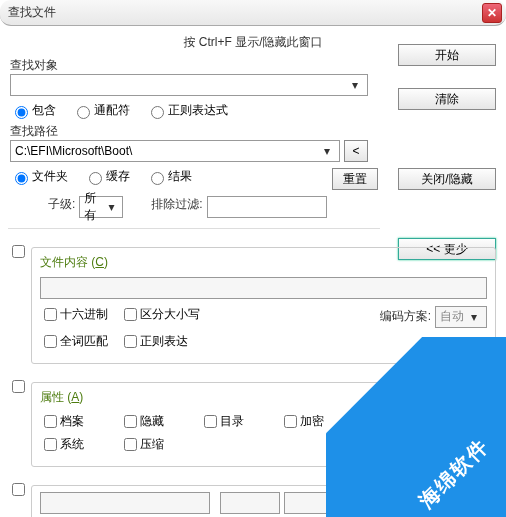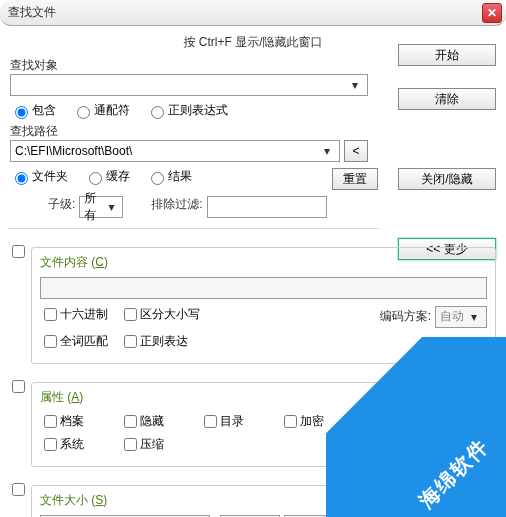--- a/index.html
+++ b/index.html
@@ -191,23 +191,20 @@
             <input type="checkbox" style="">
             <span>压缩</span>
           </label>
       </div>
     </div>
   </div>
 
   <div class="section-wrap">
     <input type="checkbox" style="">
     <div class="section" style="flex:1">
-      <div class="section-title">
-        <span>文件大小 (</span><span class="u">S</span><span>)</span>
-      </div>
       <div class="row">
         <div class="combo disabled-ctl" style="width:170px">
           
         </div>
         <span style="width:10px"></span>
         <input class="textfield disabled-ctl" style="width: 60px;">
         <div class="combo disabled-ctl" style="width:70px;margin-left:4px">
           
         </div>
       </div>

